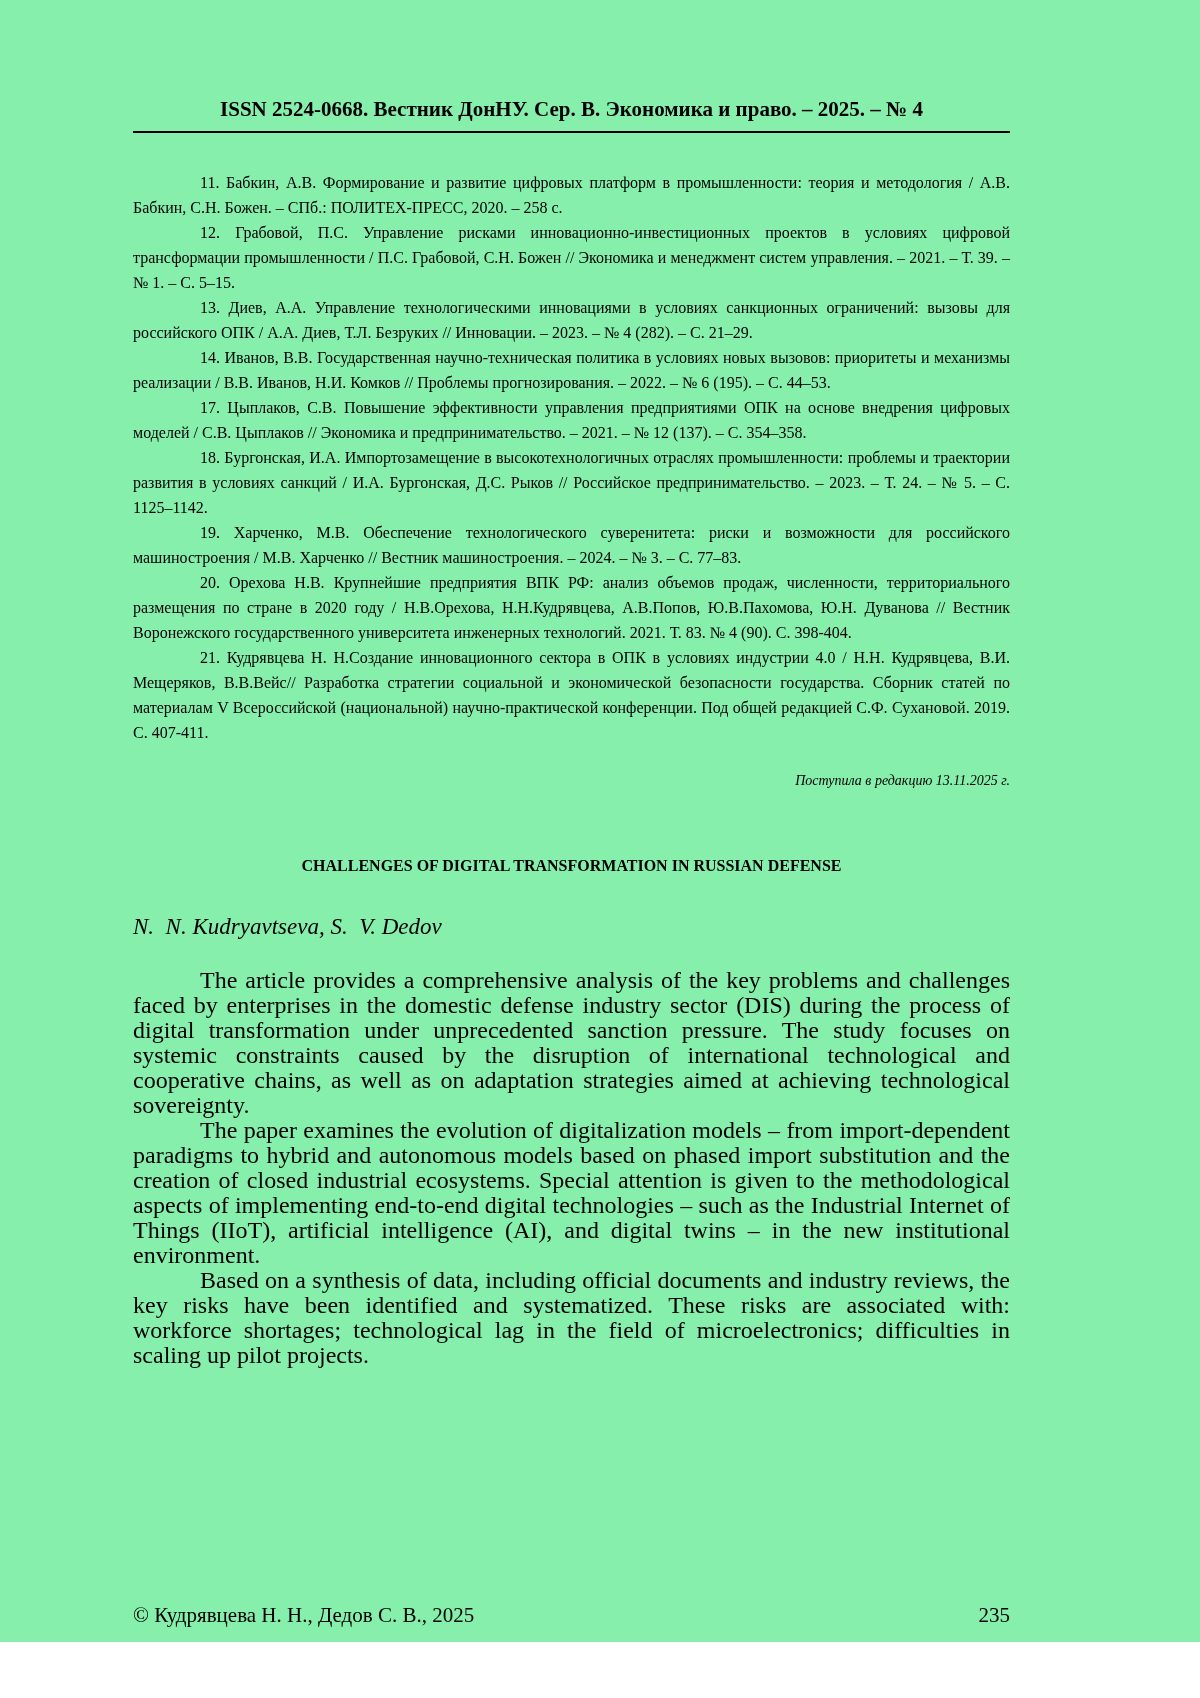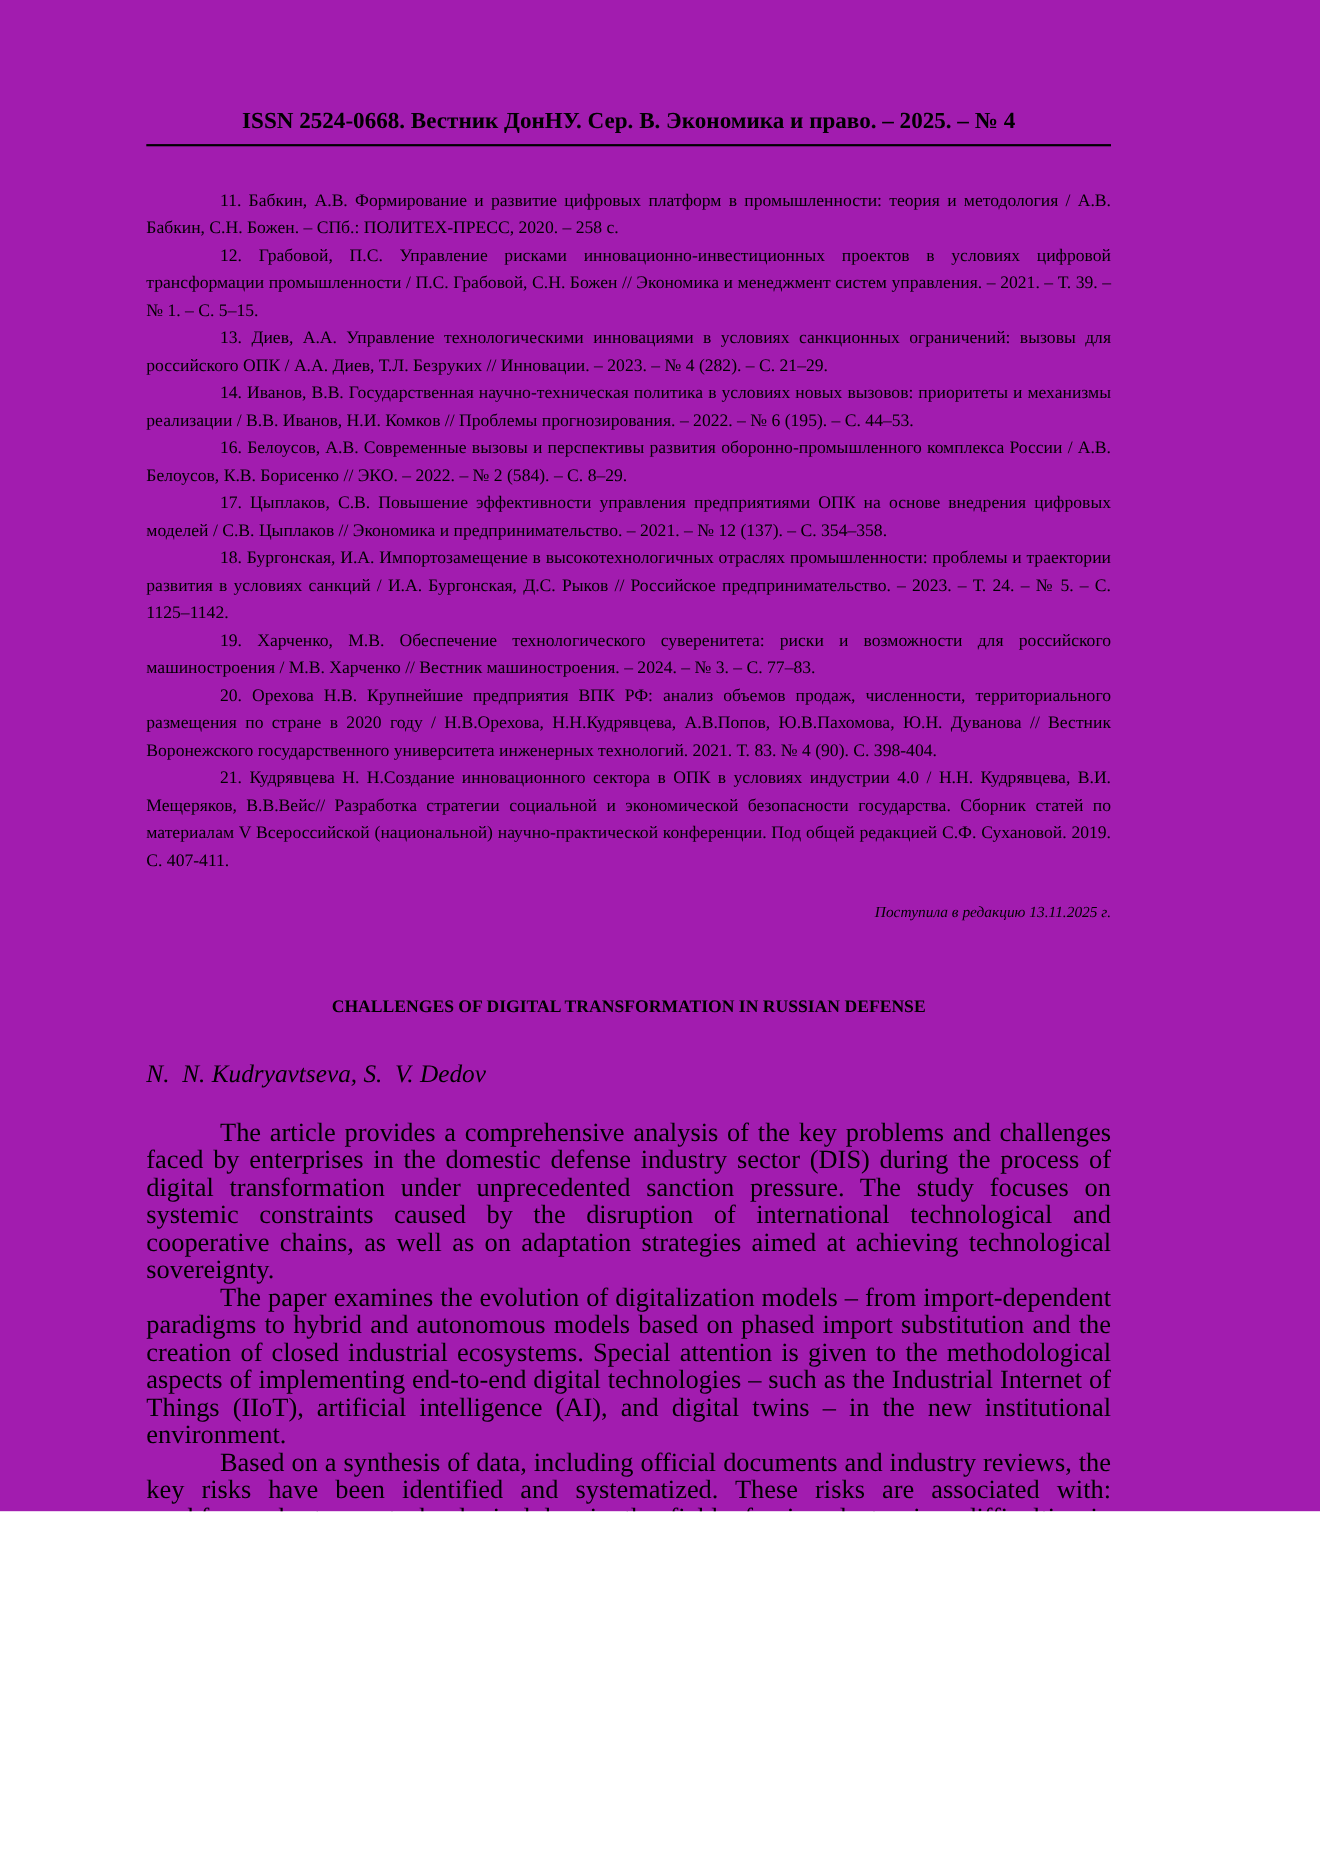--- a/index.html
+++ b/index.html
@@ -3,22 +3,22 @@
 <meta charset="utf-8">
 <style>
   html, body {
     margin: 0;
     padding: 0;
     background: #ffffff;
   }
   .page {
     position: relative;
     width: 1200px;
-    height: 1374px;
-    background: #a21caf;
+    height: 1642px;
+    background: #86efac;
     color: #000000;
     font-family: "Liberation Serif", "DejaVu Serif", serif;
     overflow: hidden;
   }
   .content {
     position: absolute;
     left: 133px;
     width: 877px;
     top: 0;
   }
@@ -91,21 +91,20 @@
 <div class="page">
   <div class="content">
 
     <div class="journal-header">ISSN 2524-0668. Вестник ДонНУ. Сер. В. Экономика и право. – 2025. – № 4</div>
 
     <div class="references">
       <p>11. Бабкин, А.В. Формирование и развитие цифровых платформ в промышленности: теория и методология / А.В. Бабкин, С.Н. Божен. – СПб.: ПОЛИТЕХ-ПРЕСС, 2020. – 258 с.</p>
       <p>12. Грабовой, П.С. Управление рисками инновационно-инвестиционных проектов в условиях цифровой трансформации промышленности / П.С. Грабовой, С.Н. Божен // Экономика и менеджмент систем управления. – 2021. – Т. 39. – № 1. – С. 5–15.</p>
       <p>13. Диев, А.А. Управление технологическими инновациями в условиях санкционных ограничений: вызовы для российского ОПК / А.А. Диев, Т.Л. Безруких // Инновации. – 2023. – № 4 (282). – С. 21–29.</p>
       <p>14. Иванов, В.В. Государственная научно-техническая политика в условиях новых вызовов: приоритеты и механизмы реализации / В.В. Иванов, Н.И. Комков // Проблемы прогнозирования. – 2022. – № 6 (195). – С. 44–53.</p>
-      <p>16. Белоусов, А.В. Современные вызовы и перспективы развития оборонно-промышленного комплекса России / А.В. Белоусов, К.В. Борисенко // ЭКО. – 2022. – № 2 (584). – С. 8–29.</p>
       <p>17. Цыплаков, С.В. Повышение эффективности управления предприятиями ОПК на основе внедрения цифровых моделей / С.В. Цыплаков // Экономика и предпринимательство. – 2021. – № 12 (137). – С. 354–358.</p>
       <p>18. Бургонская, И.А. Импортозамещение в высокотехнологичных отраслях промышленности: проблемы и траектории развития в условиях санкций / И.А. Бургонская, Д.С. Рыков // Российское предпринимательство. – 2023. – Т. 24. – № 5. – С. 1125–1142.</p>
       <p>19. Харченко, М.В. Обеспечение технологического суверенитета: риски и возможности для российского машиностроения / М.В. Харченко // Вестник машиностроения. – 2024. – № 3. – С. 77–83.</p>
       <p>20. Орехова Н.В. Крупнейшие предприятия ВПК РФ: анализ объемов продаж, численности, территориального размещения по стране в 2020 году / Н.В.Орехова, Н.Н.Кудрявцева, А.В.Попов, Ю.В.Пахомова, Ю.Н.  Дуванова // Вестник Воронежского государственного университета инженерных технологий. 2021. Т. 83. № 4 (90). С. 398-404.</p>
       <p>21. Кудрявцева Н. Н.Создание инновационного сектора в ОПК в условиях индустрии 4.0 / Н.Н. Кудрявцева, В.И. Мещеряков, В.В.Вейс// Разработка стратегии социальной и экономической безопасности государства. Сборник статей по материалам V Всероссийской (национальной) научно-практической конференции. Под общей редакцией С.Ф. Сухановой. 2019. С. 407-411.</p>
     </div>
 
     <div class="received-note">Поступила в редакцию 13.11.2025 г.</div>
 
     <div class="article-title">

